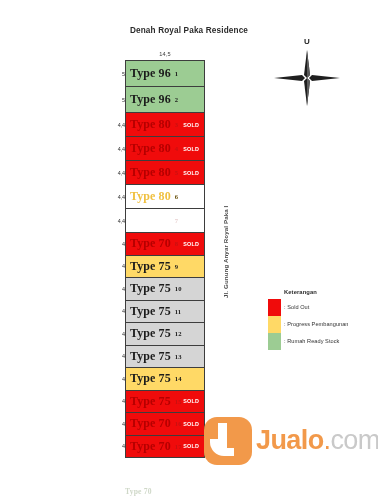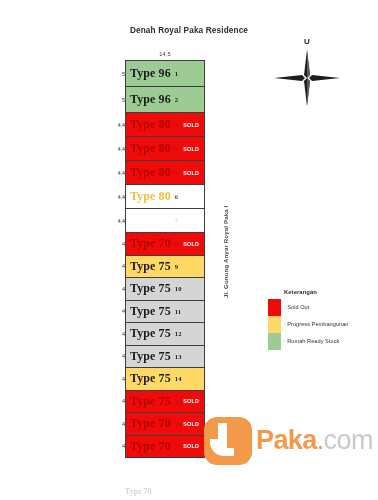--- a/index.html
+++ b/index.html
@@ -386,14 +386,14 @@
     <div>: Progress Pembangunan</div>
     <div>: Rumah Ready Stock</div>
   </div>
 </div>
 
 <div class="watermark">
   <div class="wm-logo">
     <div class="wm-j"></div>
     <div class="wm-hook"></div>
   </div>
-  <div class="wm-text"><span class="wm-strong">Paka</span><span class="wm-dot">.</span><span class="wm-light">com</span></div>
+  <div class="wm-text"><span class="wm-strong">Jualo</span><span class="wm-dot">.</span><span class="wm-light">com</span></div>
 </div>
 
 </body></html>

